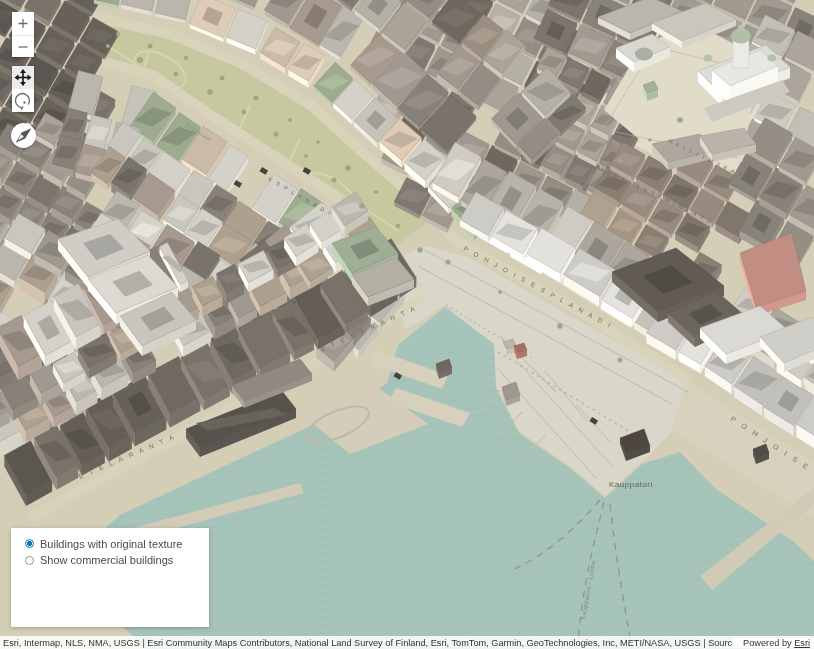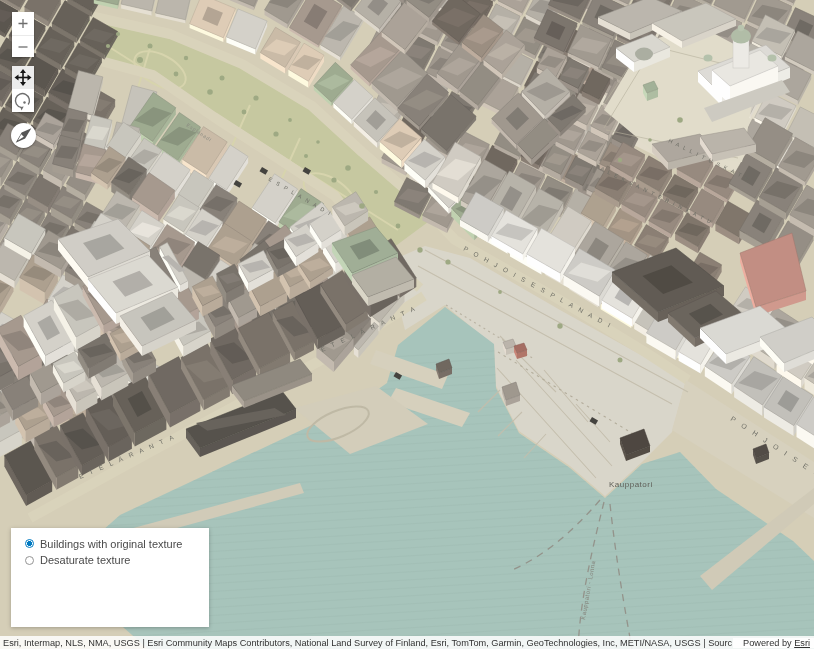--- a/index.html
+++ b/index.html
@@ -1685,19 +1685,19 @@
 <div style="position:absolute;left:11px;top:123px;width:25px;height:25px;border-radius:50%;
   background:#fff;box-shadow:0 1px 2px rgba(0,0,0,0.3);">
  <svg width="25" height="25" viewBox="0 0 24 24">
   <path d="M19.5 5 L13.6 14.9 L4.5 19 L10.2 9.1 Z" fill="#565656"></path>
   <path d="M6.6 16.9 L12.3 13.2 L9.8 10.7 Z" fill="#fff"></path>
  </svg>
 </div>
 
 <div id="panel">
  <div class="row"><span class="radio sel"></span>Buildings with original texture</div>
- <div class="row"><span class="radio"></span>Desaturate texture</div>
+ <div class="row"><span class="radio"></span>Show commercial buildings</div>
 </div>
 
 <div id="attrib">
  <span class="src">Esri, Intermap, NLS, NMA, USGS | Esri Community Maps Contributors, National Land Survey of Finland, Esri, TomTom, Garmin, GeoTechnologies, Inc, METI/NASA, USGS | Sourc…</span>
  <span class="pow">Powered by <u>Esri</u></span>
 </div>
 
 </body></html>

